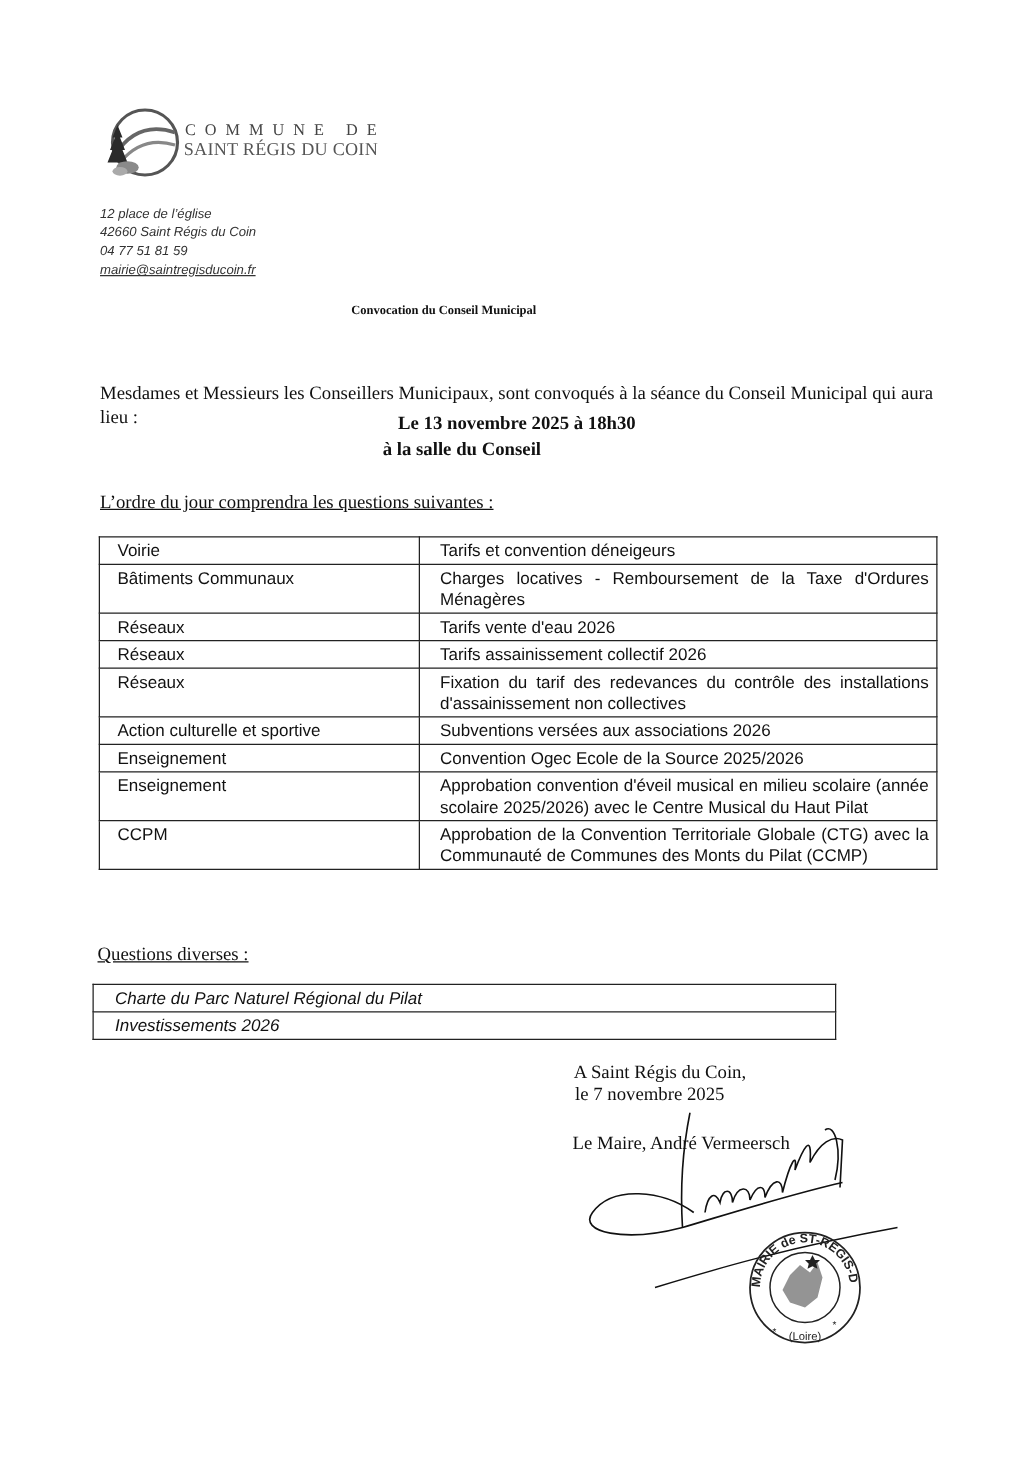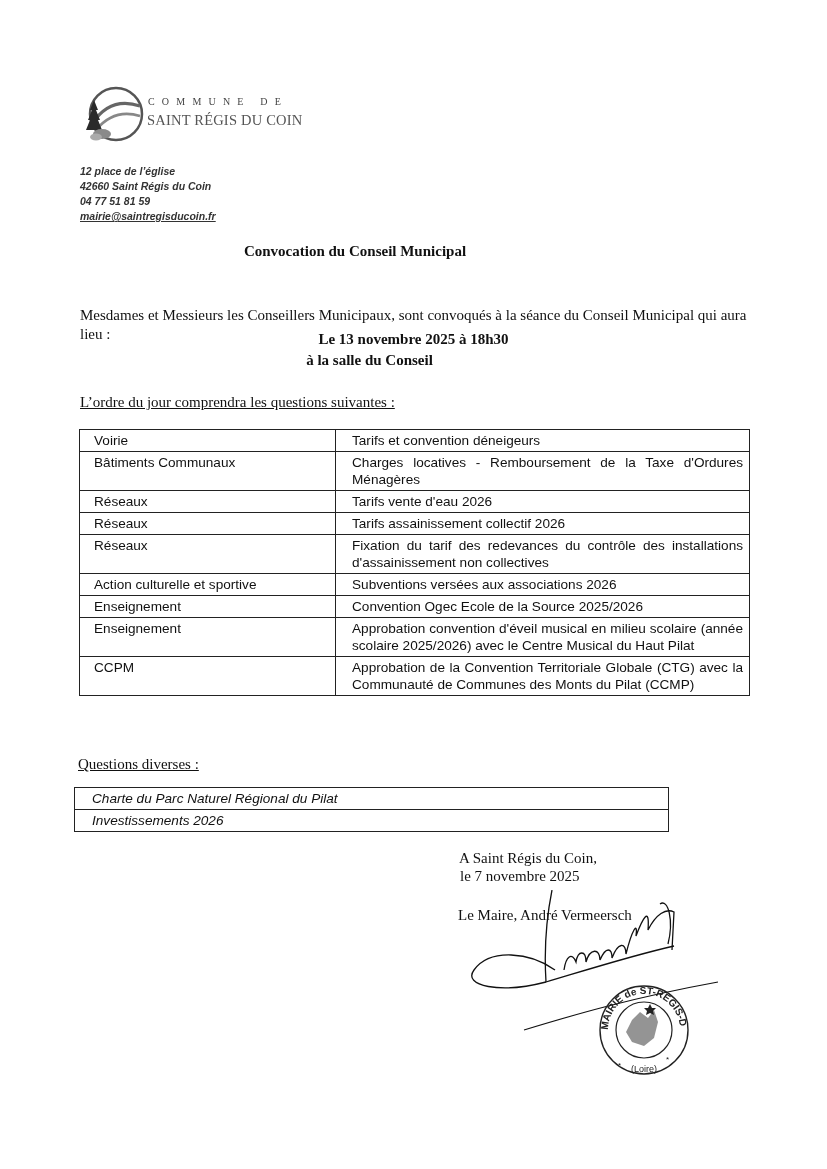--- a/index.html
+++ b/index.html
@@ -3,30 +3,30 @@
   <meta charset="utf-8">
   <style>
     html, body { margin: 0; padding: 0; background: #ffffff; }
     body { width: 827px; height: 1169px; position: relative; overflow: hidden; color: #111; }
     .abs { position: absolute; }
     .serif { font-family: "Liberation Serif", "DejaVu Serif", serif; }
     .sans { font-family: "Liberation Sans", "DejaVu Sans", sans-serif; }
 
     
     #logo { left: 80px; top: 84px; width: 66px; height: 58px; }
-    #commune-de { left: 148px; top: 96px; font-size: 10px; letter-spacing: 7.2px; color: #444; }
+    #commune-de { left: 148px; top: 96px; font-size: 13px; letter-spacing: 7.2px; color: #444; }
     #commune-name { left: 147px; top: 112px; font-size: 14.5px; color: #555; letter-spacing: 0.2px; }
 
-    .addr { left: 80px; font-size: 10.5px; font-style: italic; color: #333; font-weight: bold; }
+    .addr { left: 80px; font-size: 10.5px; font-style: italic; color: #333; }
     #addr-1 { top: 165px; }
     #addr-2 { top: 180px; }
     #addr-3 { top: 195px; }
     #addr-4 { top: 210px; text-decoration: underline; }
 
-    #title { left: 0; width: 710px; top: 243px; text-align: center; font-weight: bold; font-size: 15px; }
+    #title { left: 0; width: 710px; top: 243px; text-align: center; font-weight: bold; font-size: 10px; }
 
     #intro { left: 80px; top: 306px; width: 680px; font-size: 15px; line-height: 19px; }
     #date-line { left: 0; width: 827px; top: 331px; text-align: center; font-weight: bold; font-size: 15px; }
     #place-line { left: 0; width: 739px; top: 352px; text-align: center; font-weight: bold; font-size: 15px; }
     #agenda-intro { left: 80px; top: 394px; font-size: 15px; text-decoration: underline; }
 
     
     #agenda-table { left: 79px; top: 429px; width: 671px; border-collapse: collapse; font-size: 13.6px; }
     #agenda-table td { border: 1px solid #222; vertical-align: top; padding: 2px 6px 2px 14px; line-height: 17px; }
     #agenda-table td.cat { width: 235px; }

